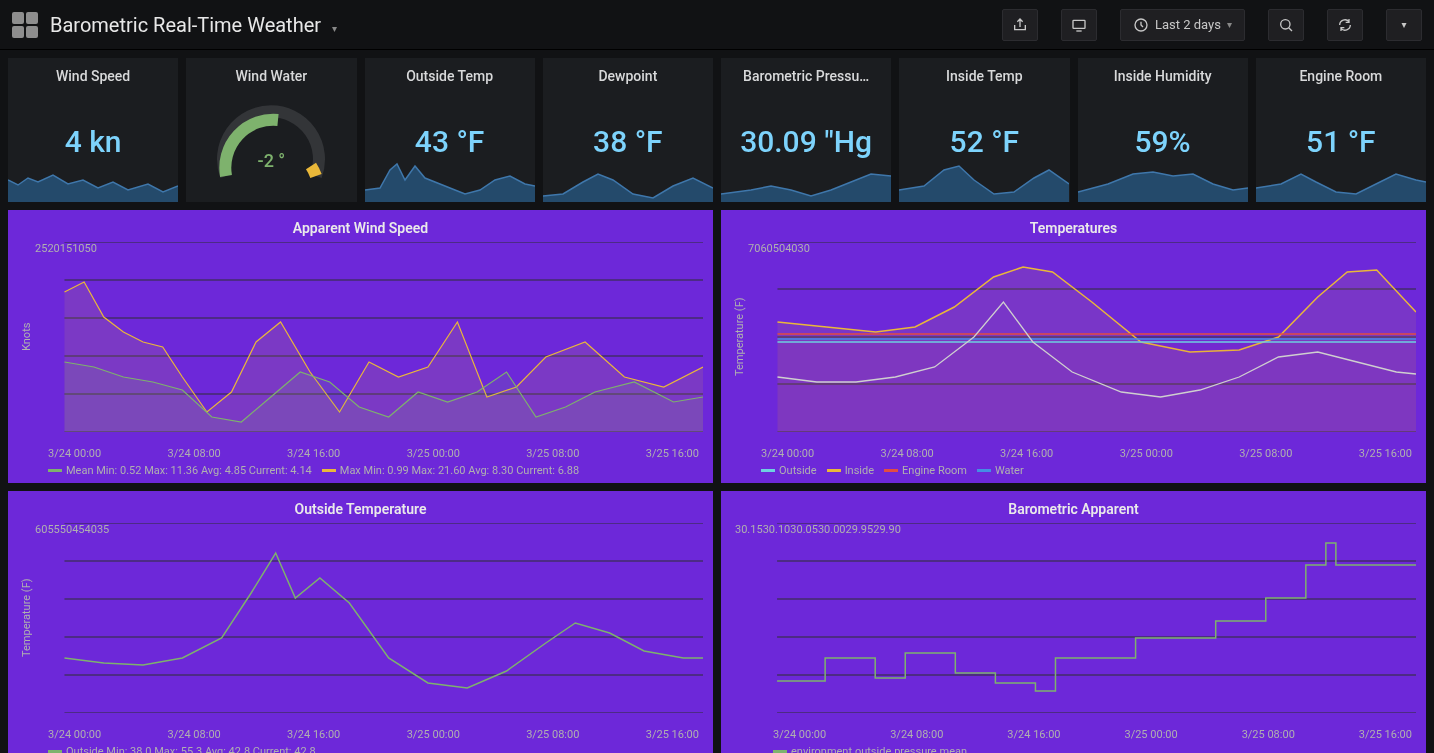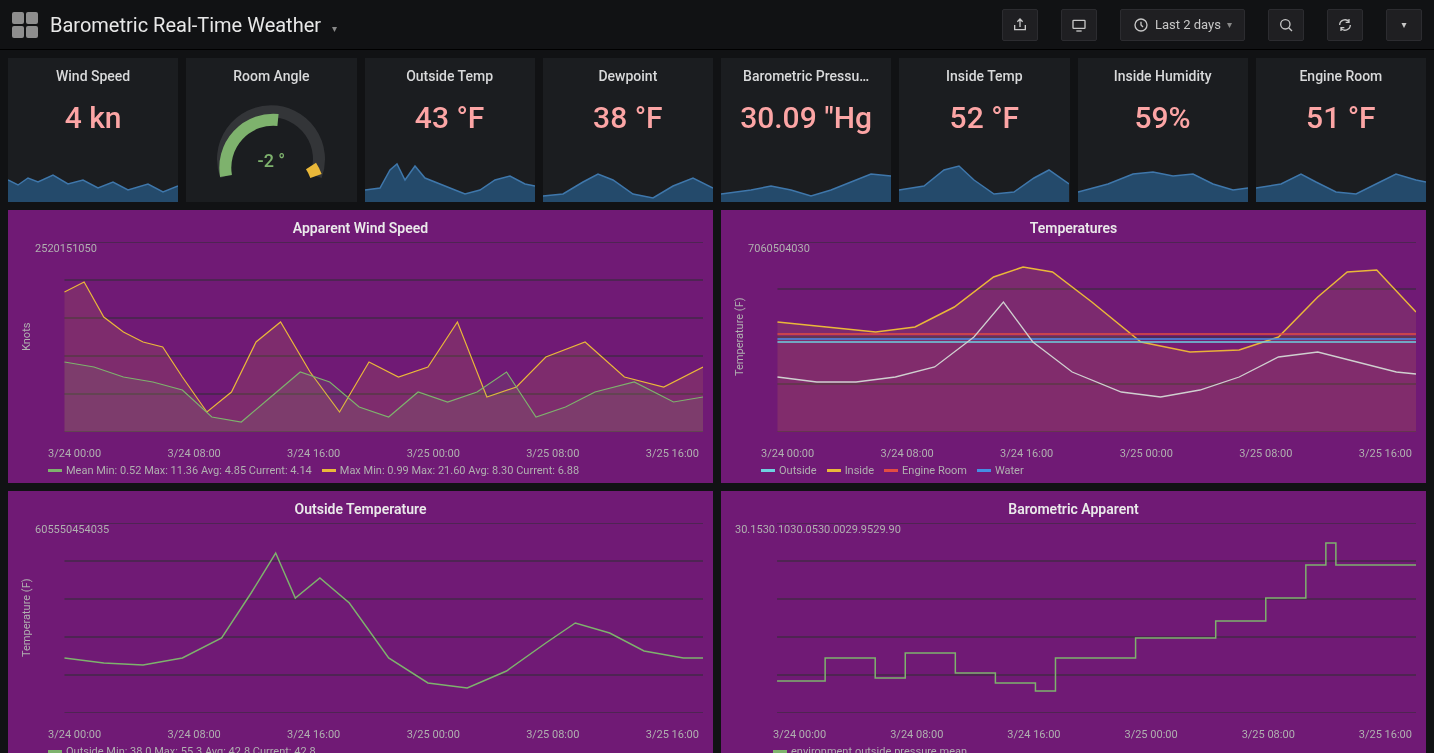--- a/index.html
+++ b/index.html
@@ -12,28 +12,28 @@
 .title-caret{margin-left:6px;font-size:10px;color:#888}
 .topbar-spacer{flex:1}
 .tb-btn{background:#1f1f22;border:1px solid #2c2c30;height:32px;min-width:36px;border-radius:2px;margin-left:23px;display:flex;align-items:center;justify-content:center;color:#c7c7c7;font-size:13px;padding:0 8px;cursor:pointer}
 .tb-btn svg{width:16px;height:16px;fill:none;stroke:#c7c7c7;stroke-width:2}
 .timerange{padding:0 12px}
 .timerange-caret{margin-left:6px;color:#888;font-size:10px}
 
 .stat-row{display:grid;grid-template-columns:repeat(8,1fr);gap:8px;padding:8px}
 .stat{background:#1b1d20;position:relative;height:144px;display:flex;flex-direction:column;align-items:center;padding-top:10px;overflow:hidden}
 .stat-title{font-size:14px;color:#d8d9da;font-weight:500}
-.stat-value{font-size:30px;font-weight:500;color:#fca5a5;margin-top:16px}
+.stat-value{font-size:30px;font-weight:500;color:#7dd3fc;margin-top:40px}
 .sparkline{position:absolute;bottom:0;left:0;right:0;height:42px}
 
 .gauge-wrap{position:relative;width:130px;height:100px;margin-top:4px}
 .gauge-label{position:absolute;left:0;right:0;top:62px;text-align:center;font-size:18px;color:#7eb26d;font-weight:500}
 
 .chart-grid{display:grid;grid-template-columns:1fr 1fr;gap:8px;padding:0 8px 8px}
-.panel{background:#701a75;padding:6px 10px 4px;display:flex;flex-direction:column}
+.panel{background:#6d28d9;padding:6px 10px 4px;display:flex;flex-direction:column}
 .panel-title{text-align:center;font-size:14px;font-weight:600;color:#eaeaea;padding:4px 0 6px}
 .plot-area{position:relative;height:190px;display:flex}
 .yaxis-label{writing-mode:vertical-rl;transform:rotate(180deg);font-size:11px;color:#b0b0b0;text-align:center;padding:0 2px}
 .plot-body{flex:1;position:relative}
 .plot-svg{position:absolute;inset:0;width:100%;height:100%}
 .xticks{display:flex;justify-content:space-between;font-size:11px;color:#b0b0b0;padding:15px 4px 0 30px}
 .legend{font-size:11px;color:#b0b0b0;padding:4px 0 2px 30px;display:flex;flex-wrap:wrap;gap:10px;align-items:center}
 .legend-item{display:flex;align-items:center;gap:4px}
 .swatch{width:14px;height:3px;display:inline-block}
 .ytick-col{position:absolute;left:0;top:0;bottom:0;width:26px;display:flex;flex-direction:row;justify-content:space-between;font-size:11px;color:#b0b0b0;text-align:right;padding-right:4px}
@@ -92,21 +92,21 @@
 <div class="stat-row">
   <div class="stat">
     <div class="stat-title">Wind Speed</div>
     <div class="stat-value">4 kn</div>
     <svg class="sparkline" viewBox="0 0 170 42" preserveAspectRatio="none">
         <path d="M0,20 10,25 20,18 30,22 45,15 60,24 75,20 90,28 105,22 120,30 140,24 155,32 170,26 L170,42 0,42 Z" fill="#244a6b"></path>
         <path d="M0,20 10,25 20,18 30,22 45,15 60,24 75,20 90,28 105,22 120,30 140,24 155,32 170,26" fill="none" stroke="#3f77ab" stroke-width="1.5"></path>
       </svg>
   </div>
   <div class="stat">
-    <div class="stat-title">Room Angle</div>
+    <div class="stat-title">Wind Water</div>
     <div class="gauge-wrap">
       <svg viewBox="0 0 130 100" width="130" height="100">
         <path d="M 20 88 A 48 48 0 1 1 110 88" fill="none" stroke="#333538" stroke-width="12"></path>
         <path d="M 20 88 A 48 48 0 0 1 72 32" fill="none" stroke="#7eb26d" stroke-width="12"></path>
         <path d="M 105 78 A 48 48 0 0 1 110 88" fill="none" stroke="#eab839" stroke-width="12"></path>
       </svg>
       <div class="gauge-label">-2 °</div>
     </div>
   </div>
   <div class="stat">

